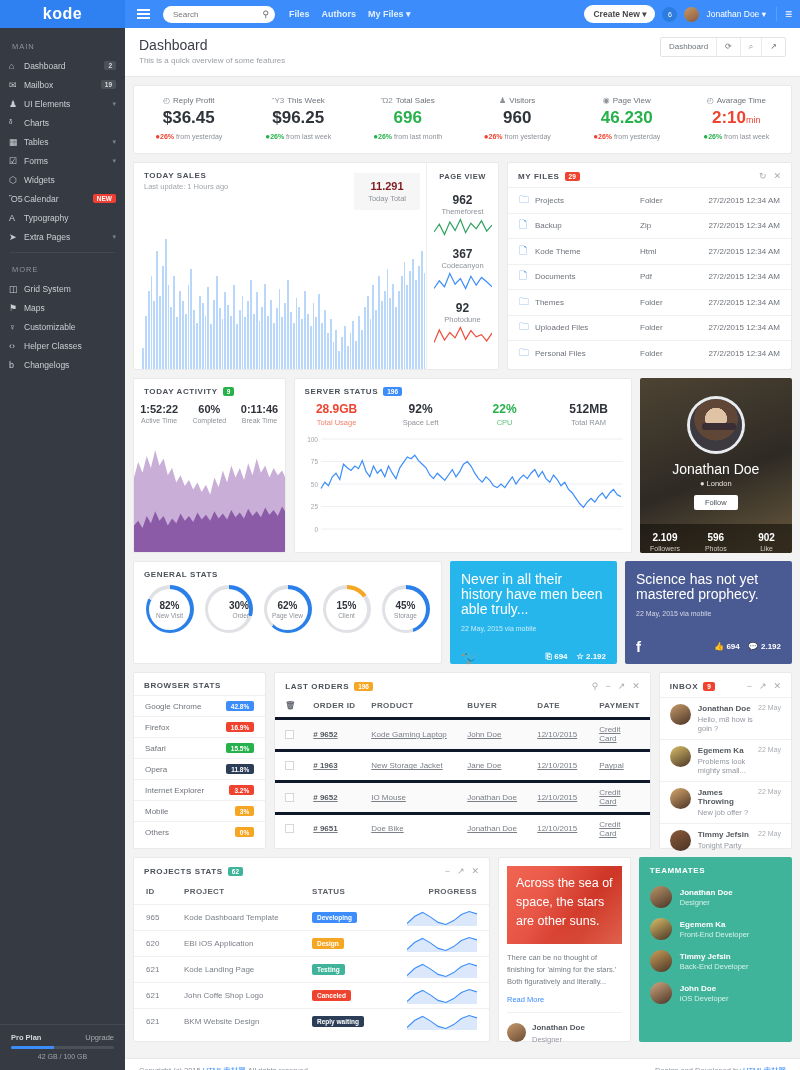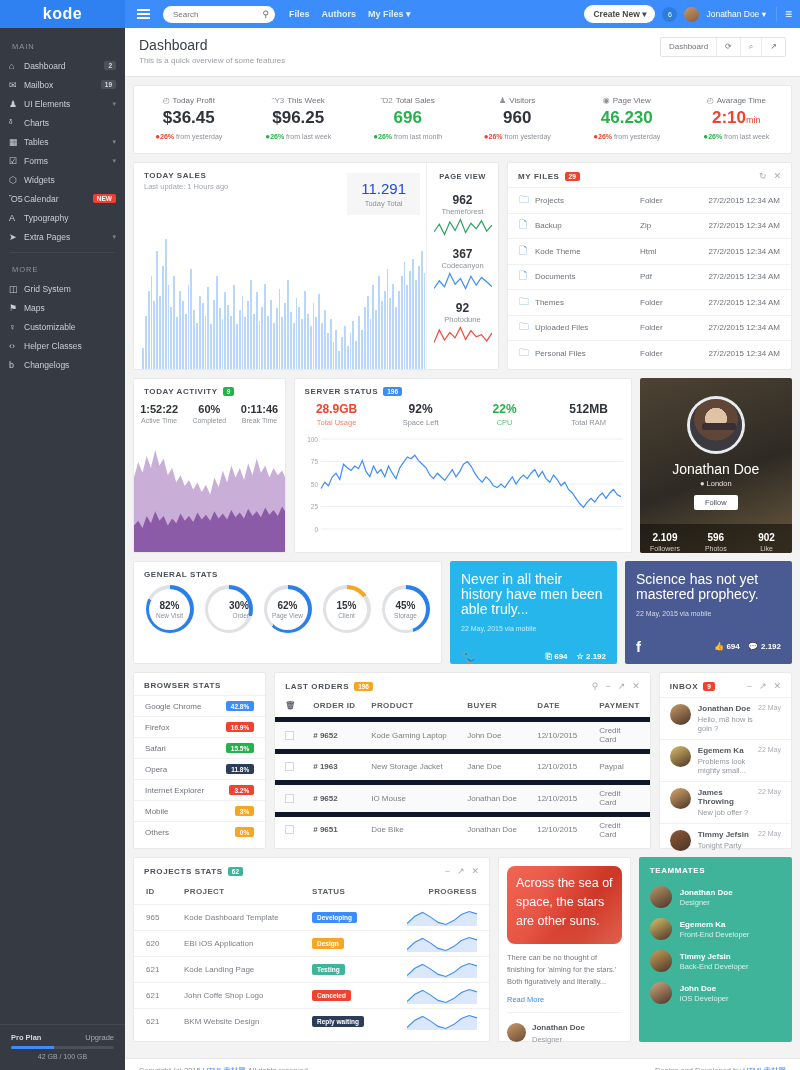--- a/index.html
+++ b/index.html
@@ -91,21 +91,21 @@
   .stat .st-sub { font-size: 7px; color: #8b9097; }
   .stat .st-sub .pct { font-weight: bold; }
   .pct.up { color: #26b14b; }
   .pct.down { color: #f0432f; }
   .st-sub .dot { font-size: 8px; }
   
   #todaysales { flex: 1; position: relative; overflow: hidden; }
   #ts-sub { font-size: 7.5px; color: #a2a6ac; margin-top: 2px; padding-left: 10px; }
   #todaytotal { position: absolute; right: 78px; top: 10px; background: #f6f6f7;
                 padding: 7px 14px; text-align: center; }
-  #todaytotal .tt-v { font-size: 15px; font-weight: normal; color: #1d4ed8; }
+  #todaytotal .tt-v { font-size: 11px; font-weight: bold; color: #7f1d1d; }
   #todaytotal .tt-l { font-size: 7.5px; color: #8e9399; margin-top: 2px; }
   #bars { position: absolute; left: 8px; right: 72px; bottom: 0; height: 130px;
           display: flex; align-items: flex-end; gap: 1px; }
   #bars i { flex: 1; background: #b9d7fb; display: block; }
   #pageview { position: absolute; right: 0; top: 0; bottom: 0; width: 72px;
               border-left: 1px solid #eeeef0; padding-top: 9px; text-align: center;
               background: rgba(255,255,255,.55); }
   #pageview .pv-hd { font-size: 7.5px; font-weight: bold; color: #4b5059; letter-spacing: .5px;
                      margin-bottom: 12px; }
   .pv-item { margin-bottom: 11px; }
@@ -170,21 +170,21 @@
   
   #browserstats { width: 167px; }
   .br-row { display: flex; align-items: center; height: 21px; padding: 0 11px;
             border-top: 1px solid #f0f0f1; font-size: 8px; color: #6e737a; }
   .br-row .br-b { margin-left: auto; font-size: 6.5px; color: #fff; font-weight: bold;
                   border-radius: 2px; padding: 1.5px 5px; }
   
   #lastorders { flex: 1; }
   .ord-head, .ord-row { display: flex; align-items: center; font-size: 8px; }
   .ord-head { padding: 4px 10px 7px; font-weight: bold; color: #5b6views; color:#5b6067; letter-spacing:.4px;}
-  .ord-row { height: 31.5px; padding: 0 10px; border-top: 5px solid #0f172a; color: #7a7f86; }
+  .ord-row { height: 31.5px; padding: 0 10px; border-top: 3px solid #0f172a; color: #7a7f86; text-decoration: underline; }
   .ord-row.alt { background: #fafafb; }
   .c-chk { width: 28px; }
   .c-chk .box { width: 9px; height: 9px; border: 1px solid #d5d7da; display: block; background:#fff;}
   .c-id { width: 58px; font-weight: bold; color: #555a61; }
   .c-prod { width: 96px; }
   .c-buyer { width: 70px; }
   .c-date { width: 62px; }
   .c-pay { flex: 1; }
   
   #inbox { width: 167px; }
@@ -200,21 +200,21 @@
   .pj-row { height: 26px; padding: 0 12px; border-top: 1px solid #f0f0f1; color: #7a7f86; }
   .p-id { width: 38px; }
   .p-name { width: 128px; }
   .p-status { width: 95px; }
   .p-status span { font-size: 6.5px; color: #fff; padding: 2px 5px; border-radius: 2px; font-weight: bold;}
   .p-prog { flex: 1; display: flex; justify-content: flex-end; }
   
   #article { width: 143px; background: #fff; border: 1px solid #e9e9ea; border-radius: 2px;
              padding: 8px; }
   #art-img { height: 78px; background: linear-gradient(135deg,#f0533f,#e03b2a 60%,#f26a52);
-             padding: 8px 9px; position: relative; overflow: hidden; border-radius: 8px; }
+             padding: 8px 9px; position: relative; overflow: hidden; }
   #art-img .at { color: #fff; font-size: 12.5px; line-height: 19px; position:relative; z-index:2;}
   #art-body { font-size: 7.5px; color: #777c83; line-height: 12px; margin-top: 8px; }
   #art-more { color: #3c8dfb; font-size: 7.5px; margin-top: 7px; display:block;}
   #art-auth { display: flex; align-items: center; border-top: 1px solid #f0f0f1; margin-top: 8px;
               padding-top: 7px; }
   #art-auth .aa { width: 19px; height: 19px; border-radius: 50%; margin-right: 6px; }
   #art-auth .an { font-size: 8px; font-weight: bold; color: #54595f; }
   #art-auth .ar { font-size: 7.5px; color: #9398a0; }
   
   #teammates { width: 167px; background: #40b49a; border-radius: 2px; padding: 9px 0 6px; }
@@ -357,21 +357,21 @@
       <div>⟳</div>
       <div>⌕</div>
       <div>↗</div>
     </div>
   </div>
 
   <div id="content">
 
     <div class="card" id="statstrip">
         <div class="stat">
-          <div class="st-lab"><span class="ic">◴</span><span>Today Profit</span></div>
+          <div class="st-lab"><span class="ic">◴</span><span>Reply Profit</span></div>
           <div class="st-val "><span>$36.45</span></div>
           <div class="st-sub"><span class="dot pct down">●</span><span class="pct down">26%</span><span> from yesterday</span></div>
         </div>
         <div class="stat">
           <div class="st-lab"><span class="ic">Ὕ3</span><span>This Week</span></div>
           <div class="st-val "><span>$96.25</span></div>
           <div class="st-sub"><span class="dot pct up">●</span><span class="pct up">26%</span><span> from last week</span></div>
         </div>
         <div class="stat">
           <div class="st-lab"><span class="ic">Ὥ2</span><span>Total Sales</span></div>

